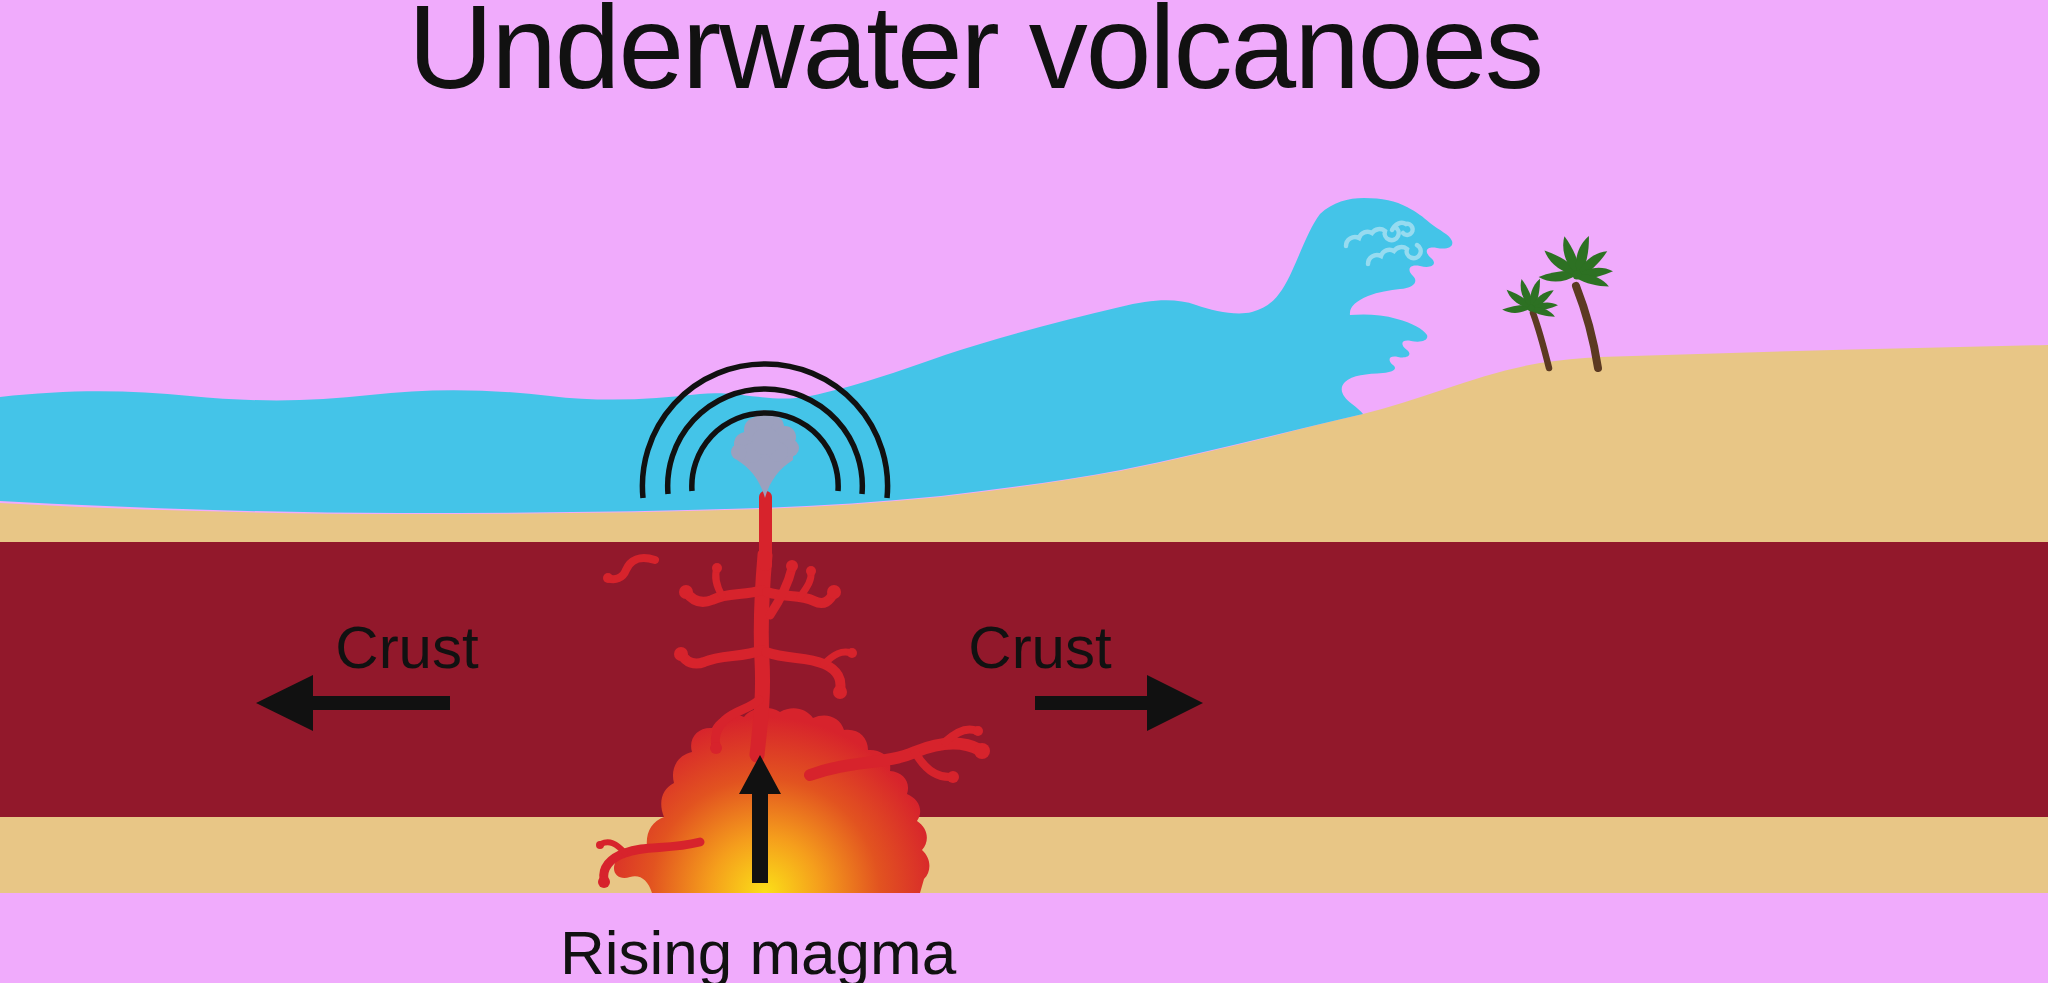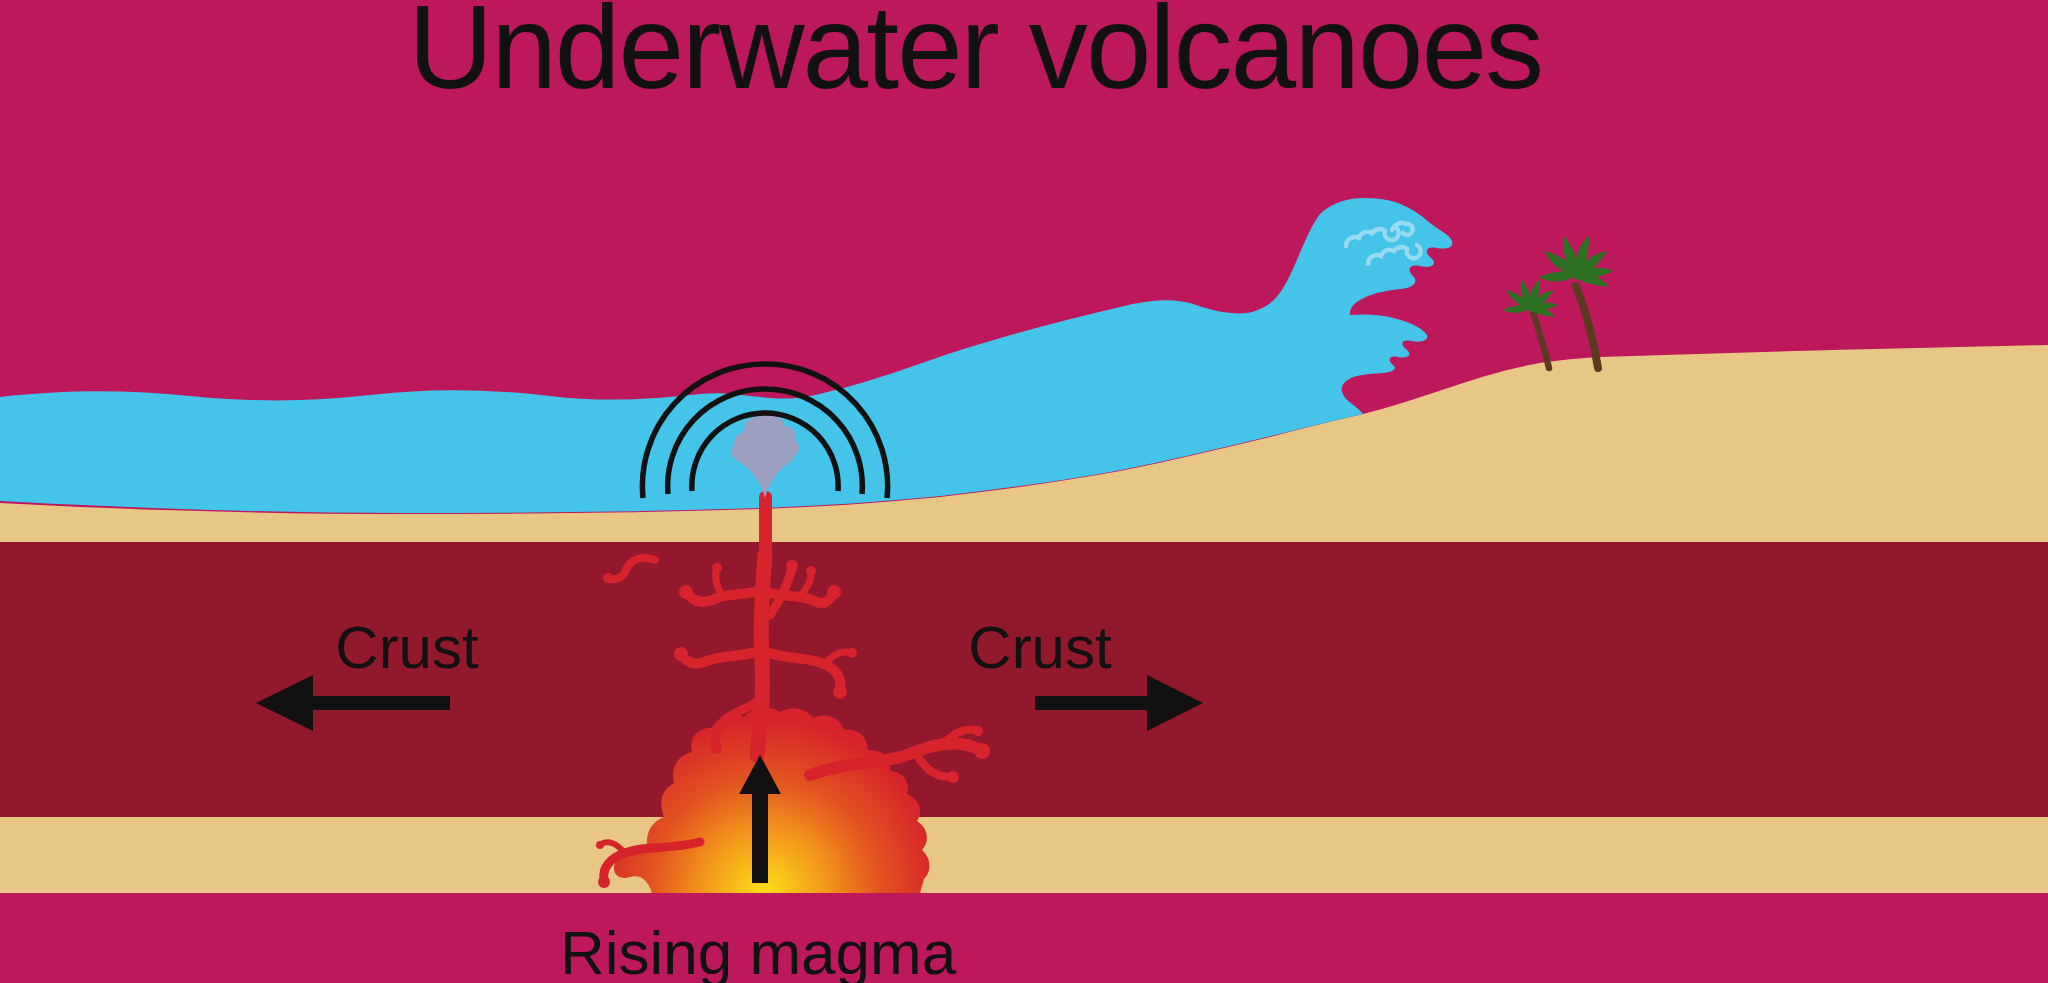--- a/index.html
+++ b/index.html
@@ -1,16 +1,16 @@
 <!DOCTYPE html>
 <html style="--c-ink: #111111; --c-water: #44C4E8; --c-wave_detail: #96DBF0; --c-sand: #E8C686; --c-crust: #92182B; --c-magma: #D7232C; --c-glow_yellow: #FBE018; --c-glow_orange: #F59E1C; --c-glow_deep: #E25320; --c-plume: #9CA0BE; --c-palm_green: #2D7123; --c-palm_trunk: #5C3A22;"><head>
 <meta charset="utf-8">
 <style>
   html,body{margin:0;padding:0;background:#ffffff;}
-  .stage{position:relative;width:2048px;height:983px;background:#be185d;overflow:hidden;}
+  .stage{position:relative;width:2048px;height:983px;background:#f0abfc;overflow:hidden;}
   svg{position:absolute;left:0;top:0;}
   text{font-family:"Liberation Sans","DejaVu Sans",sans-serif;fill:var(--c-ink,#111);}
   .title-text{font-size:118px;letter-spacing:-2px;}
   .label-text{font-size:60px;}
   .label-text-lg{font-size:62px;}
   .c-water{fill:var(--c-water,#44C4E8);}
   .c-sand{fill:var(--c-sand,#E8C686);}
   .c-crust{fill:var(--c-crust,#92182B);}
   .c-plume{fill:var(--c-plume,#9CA0BE);}
   .c-ink-fill{fill:var(--c-ink,#111);}

